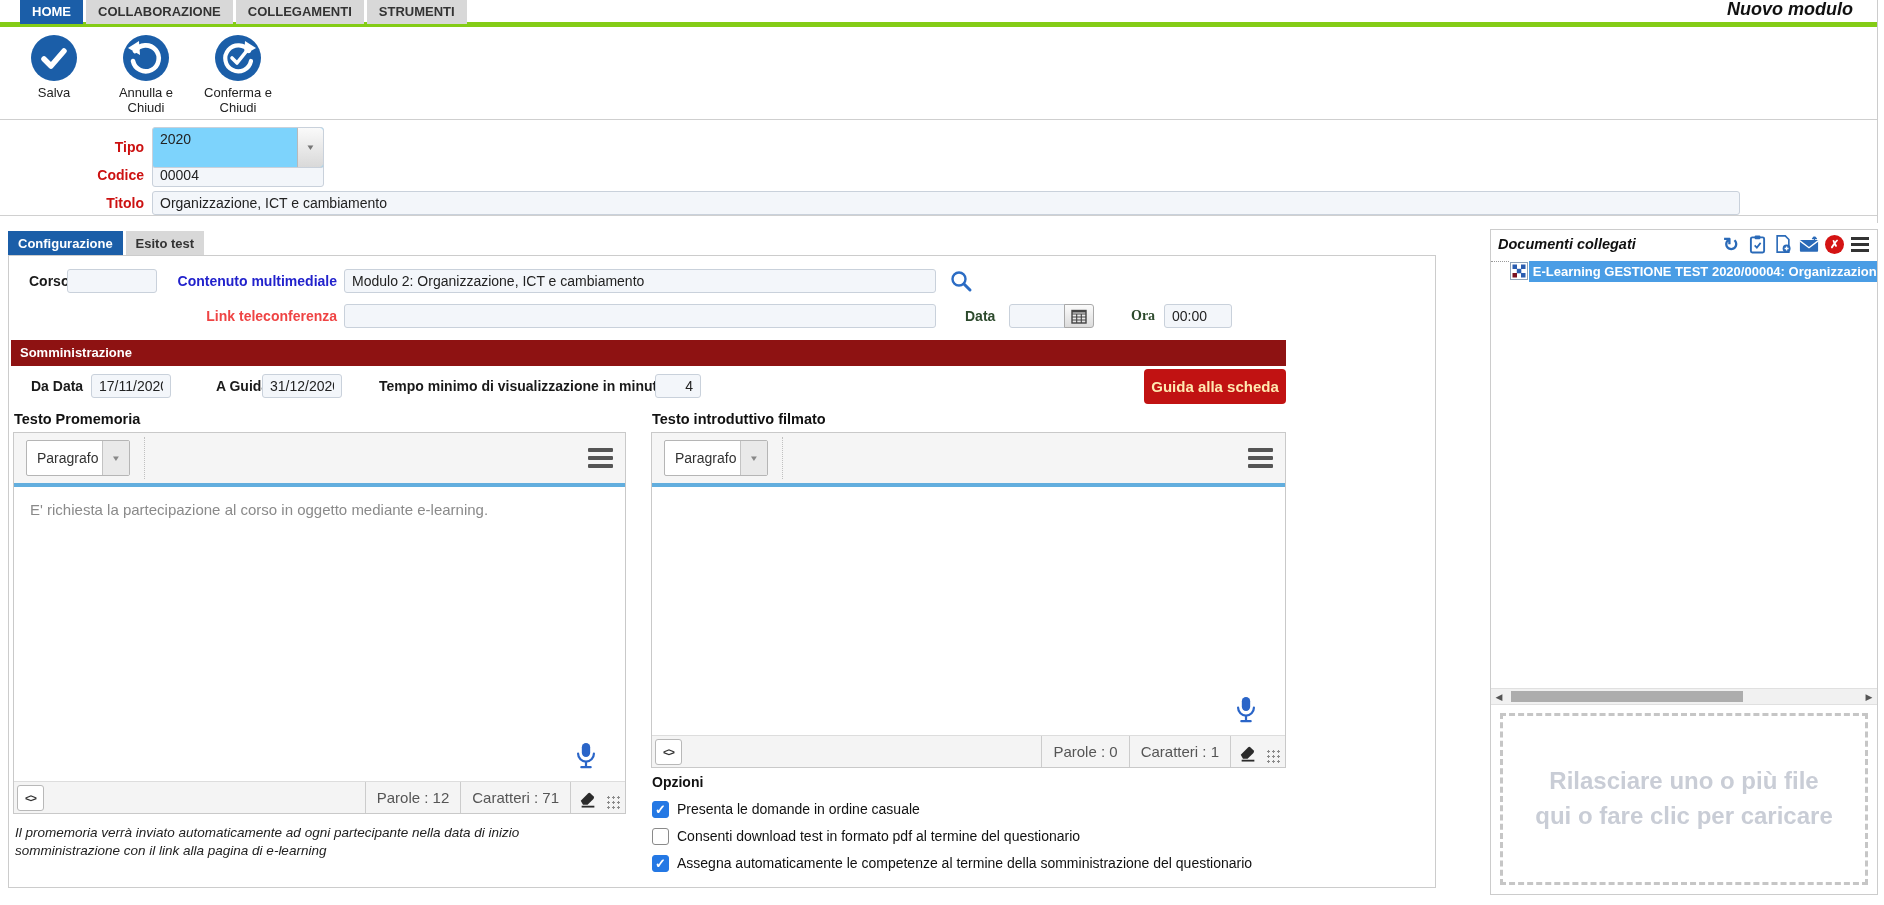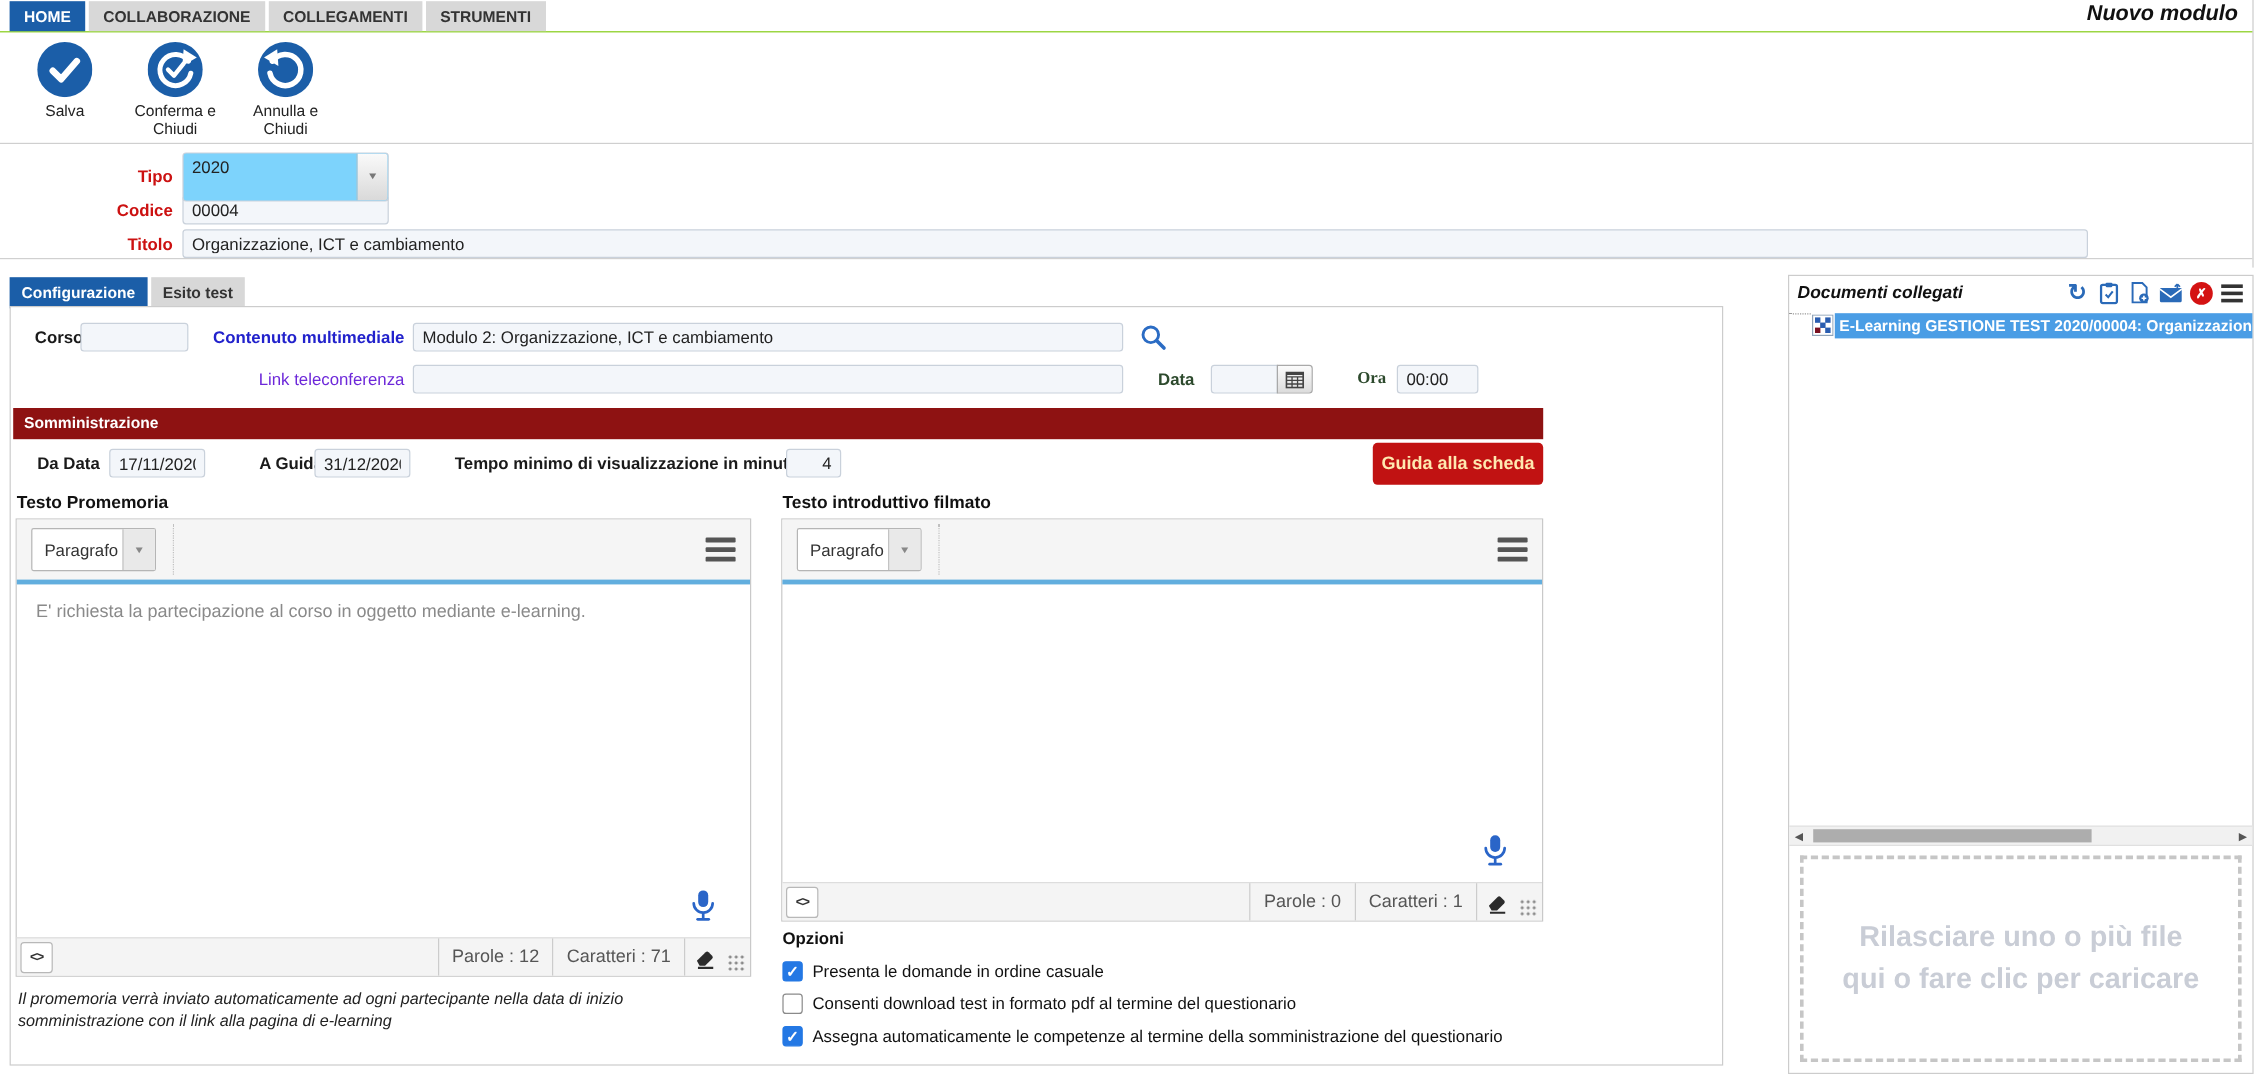--- a/index.html
+++ b/index.html
@@ -1,20 +1,20 @@
 <!DOCTYPE html>
 <html><head>
 <meta charset="utf-8">
 <style>
   * { box-sizing:border-box; margin:0; padding:0; }
   html,body { width:1884px; height:905px; background:#fff; font-family:"Liberation Sans",sans-serif; position:relative; overflow:hidden; color:#222; }
 
   
   .top-region { position:absolute; top:0; left:0; width:1878px; height:223px; border-right:1px solid #ccc; }
-  .menubar { position:absolute; top:0; left:0; right:0; height:27px; border-bottom:1px solid #84cc16; display:flex; align-items:center; padding:0 8px; }
+  .menubar { position:absolute; top:0; left:0; right:0; height:27px; border-bottom:5px solid #84cc16; display:flex; align-items:center; padding:0 20px; }
   .menu-tab { padding:5px 12px; font-size:13px; font-weight:bold; background:#d8d8d8; color:#333; margin-right:3px; cursor:pointer; }
   .menu-tab.active { background:#1b5ea8; color:#fff; }
   .page-title { margin-left:auto; font-size:18px; font-style:italic; font-weight:bold; color:#111; padding:0 4px 4px 0; }
 
   .toolbar { position:absolute; top:28px; left:0; right:0; height:92px; border-bottom:1px solid #cfcfcf; display:flex; padding:5px 8px; }
   .tool-btn { width:92px; display:flex; flex-direction:column; align-items:center; font-size:13px; color:#222; text-align:center; line-height:1.15; cursor:pointer; }
   .tool-icon { width:46px; height:46px; margin:2px 0 5px; }
 
   .form-box { position:absolute; top:127px; left:0; right:0; height:89px; border-bottom:1px solid #d0d0d0; padding-top:8px; }
   .f-row { display:flex; align-items:center; height:24px; margin-bottom:4px; }
@@ -28,21 +28,21 @@
   
   .view-tabs { position:absolute; top:231px; left:8px; display:flex; gap:3px; }
   .view-tab { padding:5px 10px 6px; font-size:13px; font-weight:bold; background:#d8d8d8; color:#333; cursor:pointer; }
   .view-tab.active { background:#1b5ea8; color:#fff; }
 
   
   .left-panel { position:absolute; top:255px; left:8px; width:1428px; height:633px; border:1px solid #ccc; background:#fff; }
   .lp-abs { position:absolute; display:flex; align-items:center; }
   .b-label { font-weight:bold; font-size:14px; color:#1a1a1a; }
   .blue-label { color:#2222cc; font-weight:bold; font-size:14px; }
-  .green-label { color:#6d28d9; font-weight:normal; font-size:14px; }
+  .green-label { color:#ef4444; font-weight:bold; font-size:14px; }
   .dkgreen-label { color:#2d4a2d; font-weight:bold; font-size:14px; }
   .search-btn { width:24px; height:24px; margin-left:8px; cursor:pointer; display:flex; align-items:center; justify-content:center; }
   .combo { display:flex; }
   .cal-btn { width:30px; height:24px; margin-left:-1px; background:linear-gradient(#fbfbfb,#dcdcdc); border:1px solid #a9a9a9; border-radius:0 3px 3px 0; display:flex; align-items:center; justify-content:center; cursor:pointer; }
 
   .band { position:absolute; top:84px; left:2px; width:1275px; height:26px; background:#8e1212; color:#fff; font-weight:bold; font-size:13px; line-height:26px; padding-left:9px; }
   .guida-btn { position:absolute; top:113px; left:1135px; width:142px; height:35px; background:#c11212; border:none; border-radius:4px; color:#ffe9b0; font-weight:bold; font-size:15px; font-family:inherit; cursor:pointer; }
 
   
   .ed-header { position:absolute; font-weight:bold; font-size:14.5px; color:#111; }
@@ -117,36 +117,36 @@
             <circle cx="23" cy="23" r="23" fill="#1b5ea8"></circle>
             <path d="M13 24 l7 7 13 -15" stroke="#fff" stroke-width="5.5" fill="none" stroke-linecap="round" stroke-linejoin="round"></path>
           </svg>
       </span>
       <span>Salva</span>
     </div>
     <div class="tool-btn">
       <span class="tool-icon">
         <svg viewBox="0 0 46 46" width="46" height="46">
             <circle cx="23" cy="23" r="23" fill="#1b5ea8"></circle>
-            <path d="M34 16 A13 13 0 1 0 36 26" stroke="#fff" stroke-width="4.2" fill="none" stroke-linecap="round"></path>
-            <polygon points="30,6 41,13 29,20" fill="#fff"></polygon>
-            <path d="M17 23 l5 5 8 -10" stroke="#fff" stroke-width="3.6" fill="none" stroke-linecap="round" stroke-linejoin="round"></path>
-          </svg>
-      </span>
-      <span>Conferma e Chiudi</span>
+            <path d="M12 16 A13 13 0 1 1 10 26" stroke="#fff" stroke-width="4.6" fill="none" stroke-linecap="round"></path>
+            <polygon points="16,6 5,13 17,20" fill="#fff"></polygon>
+          </svg>
+      </span>
+      <span>Annulla e Chiudi</span>
     </div>
     <div class="tool-btn">
       <span class="tool-icon">
         <svg viewBox="0 0 46 46" width="46" height="46">
             <circle cx="23" cy="23" r="23" fill="#1b5ea8"></circle>
-            <path d="M12 16 A13 13 0 1 1 10 26" stroke="#fff" stroke-width="4.6" fill="none" stroke-linecap="round"></path>
-            <polygon points="16,6 5,13 17,20" fill="#fff"></polygon>
-          </svg>
-      </span>
-      <span>Annulla e Chiudi</span>
+            <path d="M34 16 A13 13 0 1 0 36 26" stroke="#fff" stroke-width="4.2" fill="none" stroke-linecap="round"></path>
+            <polygon points="30,6 41,13 29,20" fill="#fff"></polygon>
+            <path d="M17 23 l5 5 8 -10" stroke="#fff" stroke-width="3.6" fill="none" stroke-linecap="round" stroke-linejoin="round"></path>
+          </svg>
+      </span>
+      <span>Conferma e Chiudi</span>
     </div>
   </div>
 
   <div class="form-box">
     <div class="f-row">
       <span class="f-label red-label">Tipo</span>
       <div class="dropdown">
         <span>2020</span>
         <span class="dd-btn"></span>
       </div>

